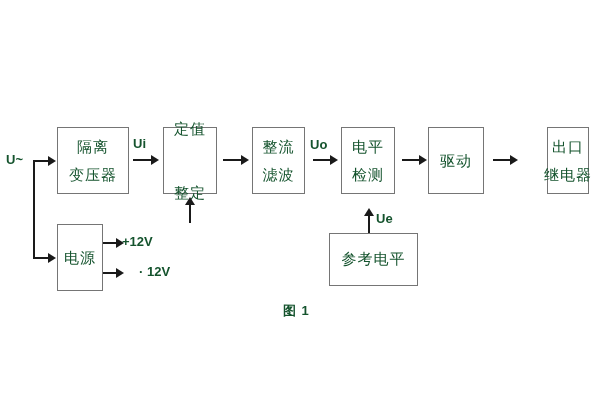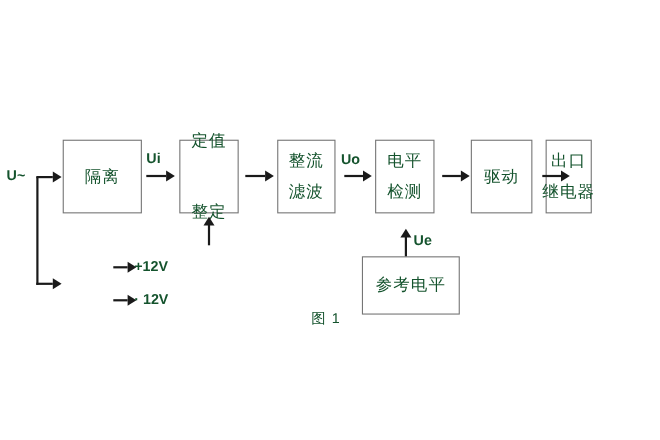--- a/index.html
+++ b/index.html
@@ -13,42 +13,42 @@
     display:flex; flex-direction:column; align-items:center; justify-content:center;
     font-size:15px; line-height:28px; text-align:center; letter-spacing:1px;
   }
   .box span { display:block; white-space:nowrap; }
   
   .b-iso   { left:57px;  top:127px; width:72px; height:67px; }
   .b-set   { left:163px; top:127px; width:54px; height:67px;gap:36px; }
   .b-rec   { left:252px; top:127px; width:53px; height:67px; }
   .b-lvl   { left:341px; top:127px; width:54px; height:67px; }
   .b-drv   { left:428px; top:127px; width:56px; height:67px; }
-  .b-rel   { left:496px; top:127px; width:42px; height:67px; }
+  .b-rel   { left:547px; top:127px; width:42px; height:67px; }
   
   .b-pwr   { left:57px;  top:224px; width:46px; height:67px; }
   .b-rat   { left:163px; top:224px; width:54px; height:68px; }
   .b-ref   { left:329px; top:233px; width:89px; height:53px; line-height:normal; }
 
   .hline, .vline { position:absolute; background:#1a1a1a; }
   .ar { position:absolute; width:0; height:0;
         border-top:5px solid transparent; border-bottom:5px solid transparent;
         border-left:8px solid #1a1a1a; }
   .au { position:absolute; width:0; height:0;
         border-left:5px solid transparent; border-right:5px solid transparent;
         border-bottom:8px solid #1a1a1a; }
 
   .lbl { position:absolute; font-size:13px; font-weight:600; white-space:nowrap; }
   .lbl-u   { left:6px;   top:152px; }
   .lbl-ui  { left:133px; top:136px; }
   .lbl-uo  { left:310px; top:137px; }
   .lbl-ue  { left:376px; top:211px; }
   .lbl-p12 { left:122px; top:234px; }
-  .lbl-n12 { left:122px; top:264px; }
-  .caption { left:283px; top:281px; font-weight:400; letter-spacing:1px;text-align:right; }
+  .lbl-n12 { left:139px; top:264px; }
+  .caption { left:283px; top:302px; font-weight:700; letter-spacing:1px;text-align:right; }
 
   
   .l-branch-v { left:33px;  top:161px; width:2px;  height:98px; }
   .l-branch-t { left:33px;  top:160px; width:15px; height:2px; }
   .l-branch-b { left:33px;  top:257px; width:15px; height:2px; }
   .a-branch-t { left:48px;  top:156px; }
   .a-branch-b { left:48px;  top:253px; }
 
   .l-a1 { left:133px; top:159px; width:18px; height:2px; }  .a-a1 { left:151px; top:155px; }
   .l-a2 { left:223px; top:159px; width:18px; height:2px; }  .a-a2 { left:241px; top:155px; }
@@ -62,20 +62,21 @@
   .l-r1 { left:189px; top:204px; width:2px; height:19px; }  .a-r1 { left:185px; top:197px; }
   .l-r2 { left:368px; top:215px; width:2px; height:18px; }  .a-r2 { left:364px; top:208px; }
 </style>
 </head>
 <body>
 
 <div class="canvas">
 
   <div class="box b-iso">
     <span>隔离</span>
+    <span>变压器</span>
   </div>
   <div class="box b-set">
     <span>定值</span>
     <span>整定</span>
   </div>
   <div class="box b-rec">
     <span>整流</span>
     <span>滤波</span>
   </div>
   <div class="box b-lvl">
@@ -83,20 +84,23 @@
     <span>检测</span>
   </div>
   <div class="box b-drv">
     <span>驱动</span>
   </div>
   <div class="box b-rel">
     <span>出口</span>
     <span>继电器</span>
   </div>
 
+  <div class="box b-pwr">
+    <span>电源</span>
+  </div>
   <div class="box b-ref">
     <span>参考电平</span>
   </div>
 
   <div class="vline l-branch-v"></div>
   <div class="hline l-branch-t"></div>
   <div class="ar a-branch-t"></div>
   <div class="hline l-branch-b"></div>
   <div class="ar a-branch-b"></div>
 

